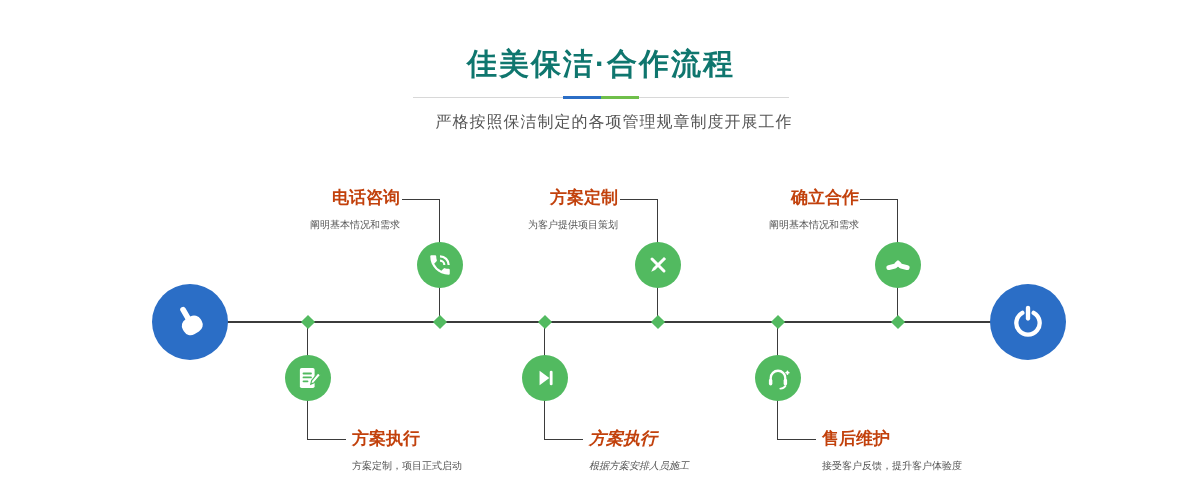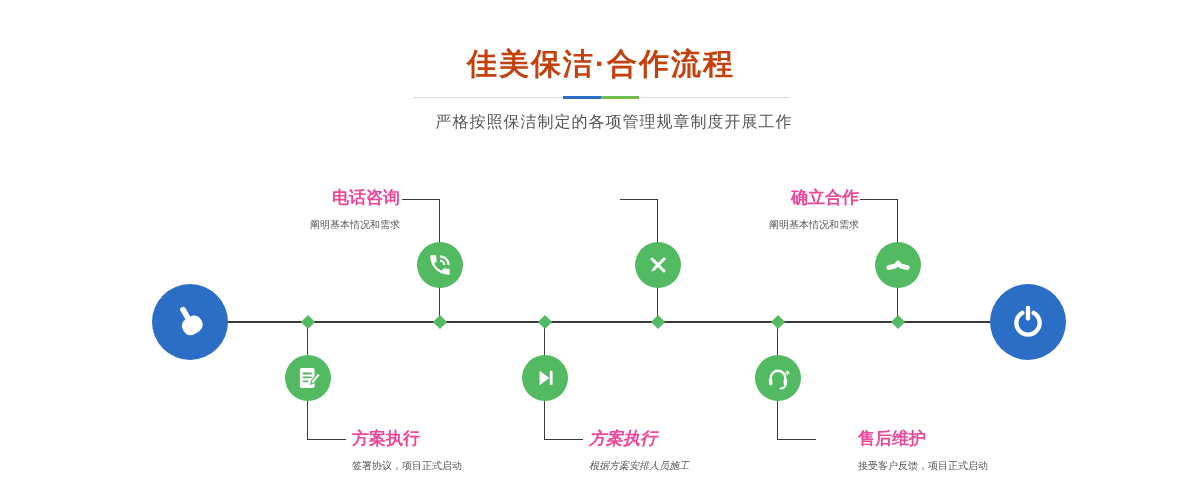--- a/index.html
+++ b/index.html
@@ -17,21 +17,21 @@
 
   
   .title {
     position: absolute;
     top: 44px; left: 0;
     width: 100%;
     text-align: center;
     font-size: 30px;
     font-weight: bold;
     letter-spacing: 2px;
-    color: #c2410c;
+    color: #0f766e;
   }
   .divider {
     position: absolute;
     top: 97px; left: 50%;
     transform: translateX(-50%);
     width: 376px; height: 1px;
     background: #d8d8d8;
   }
   .divider-accent {
     position: absolute;
@@ -99,31 +99,31 @@
   .n-end   { left: 990px; top: 284px; }
   .n-t1 { left: 417px; top: 242px; }
   .n-t2 { left: 635px; top: 242px; }
   .n-t3 { left: 875px; top: 242px; }
   .n-b1 { left: 285px; top: 355px; }
   .n-b2 { left: 522px; top: 355px; }
   .n-b3 { left: 755px; top: 355px; }
 
   
   .step { position: absolute; z-index: 4; }
-  .step .t { font-size: 17px; font-weight: bold; color: #ec4899; line-height: 20px; }
+  .step .t { font-size: 17px; font-weight: bold; color: #c2410c; line-height: 20px; }
   .step .d { font-size: 10px; color: #555; margin-top: 9px; line-height: 16px; }
   .step.top { text-align: right; }
   .step.bottom { text-align: left; }
 
   .step-t1 { right: 802px; top: 188px; }
   .step-t2 { right: 584px; top: 188px; }
   .step-t3 { right: 343px; top: 188px; }
   .step-b1 { left: 352px; top: 429px; }
   .step-b2 { left: 589px; top: 429px; font-style: italic; }
-  .step-b3 { left: 822px; top: 429px; margin-left: 36px; }
+  .step-b3 { left: 822px; top: 429px; }
 </style>
 </head>
 <body>
 
 <div class="stage">
 
   <h1 class="title">佳美保洁·合作流程</h1>
   <div class="divider"></div>
   <div class="divider-accent"></div>
   <p class="subtitle">严格按照保洁制定的各项管理规章制度开展工作</p>
@@ -218,31 +218,35 @@
       <path d="M18.8 19.4a5.2 5.2 0 0 1-4.6 2.4" fill="none" stroke="#fff" stroke-width="1.8" stroke-linecap="round"></path>
       <rect x="18.6" y="6.4" width="4.2" height="1.5" rx="0.75" fill="#fff"></rect>
       <rect x="19.95" y="5.05" width="1.5" height="4.2" rx="0.75" fill="#fff"></rect>
     </svg>
   </div>
 
   <div class="step top step-t1">
     <div class="t">电话咨询</div>
     <div class="d">阐明基本情况和需求</div>
   </div>
+  <div class="step top step-t2">
+    <div class="t">方案定制</div>
+    <div class="d">为客户提供项目策划</div>
+  </div>
   <div class="step top step-t3">
     <div class="t">确立合作</div>
     <div class="d">阐明基本情况和需求</div>
   </div>
 
   <div class="step bottom step-b1">
     <div class="t">方案执行</div>
-    <div class="d">签署协议，项目正式启动</div>
+    <div class="d">方案定制，项目正式启动</div>
   </div>
   <div class="step bottom step-b2">
     <div class="t">方案执行</div>
     <div class="d">根据方案安排人员施工</div>
   </div>
   <div class="step bottom step-b3">
     <div class="t">售后维护</div>
-    <div class="d">接受客户反馈，项目正式启动</div>
+    <div class="d">接受客户反馈，提升客户体验度</div>
   </div>
 
 </div>
 
 </body></html>

